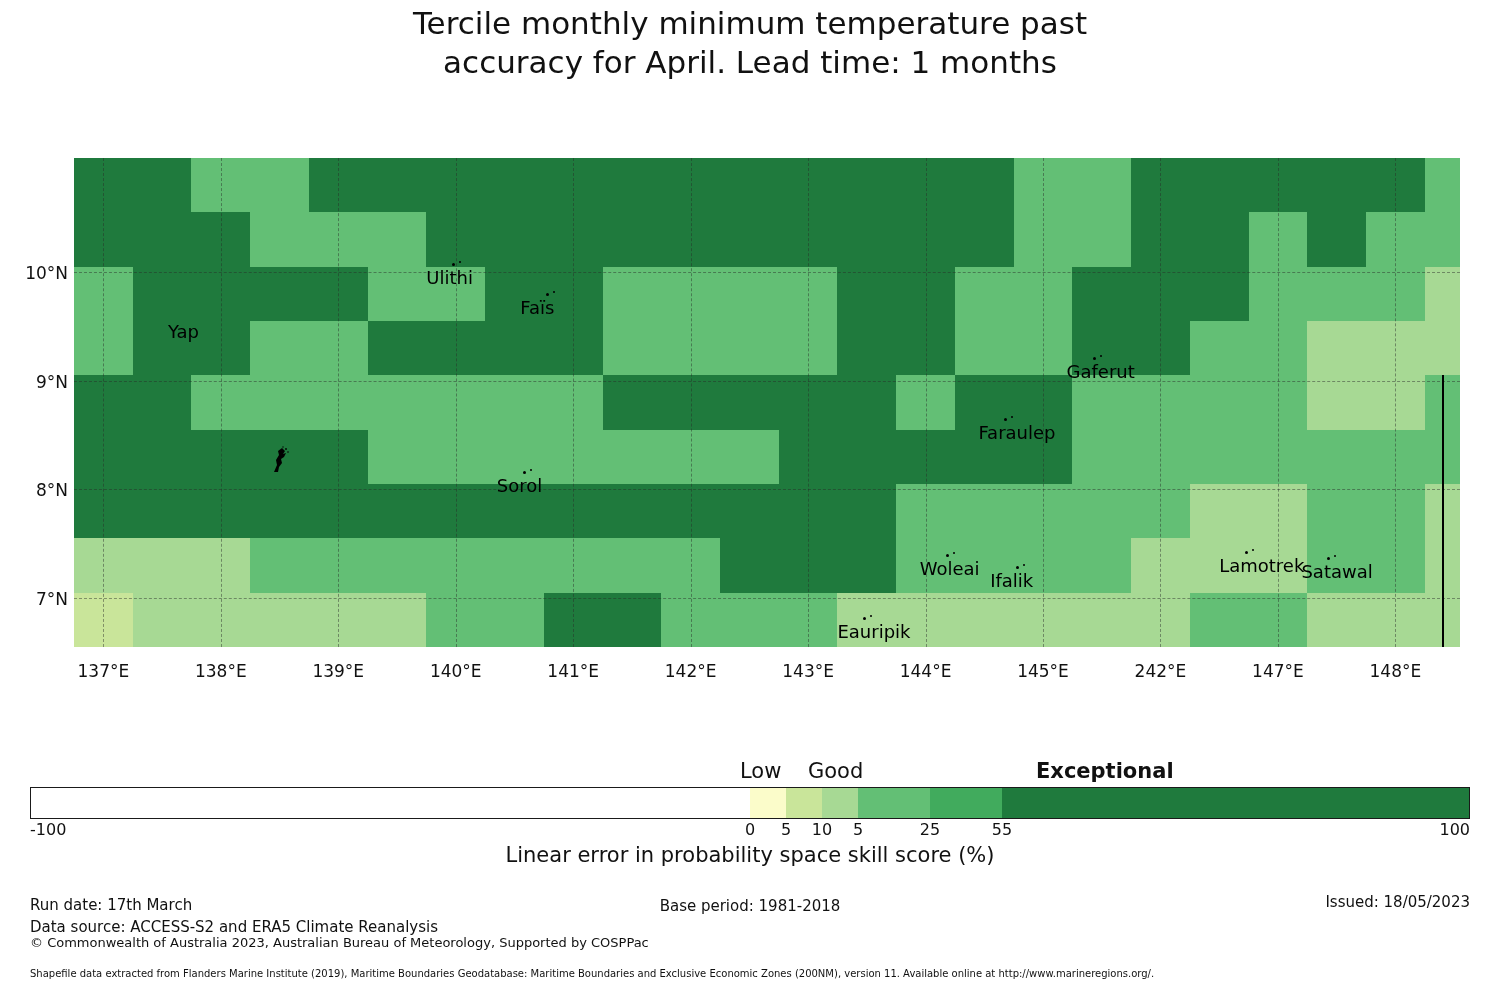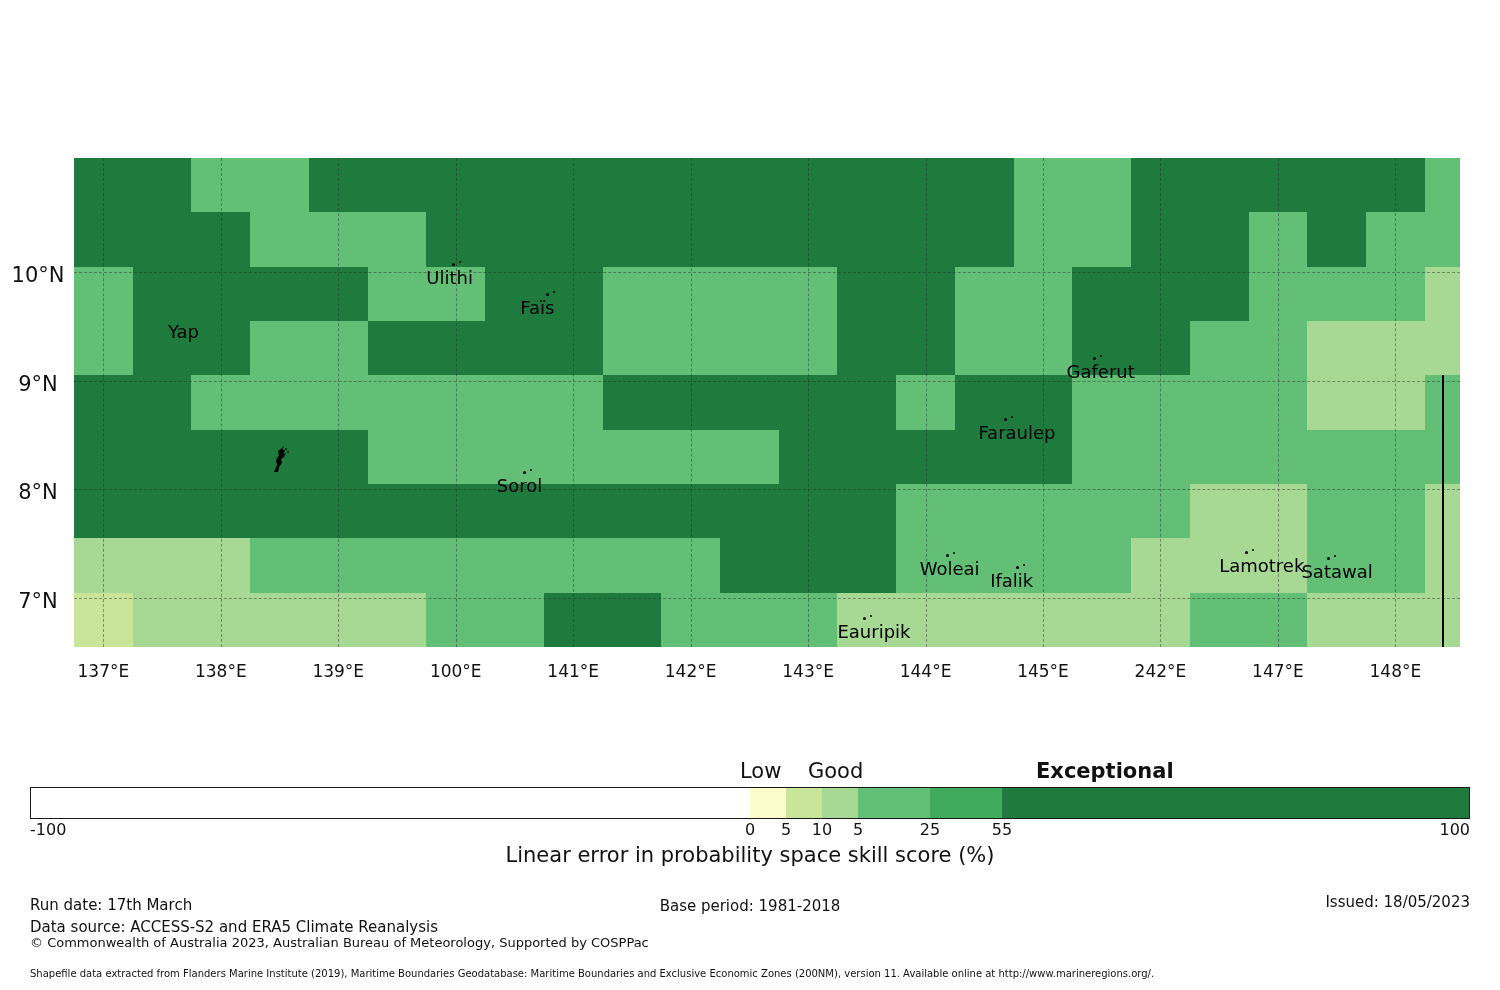--- a/index.html
+++ b/index.html
@@ -18,21 +18,21 @@
   #map-wrap{position:absolute;left:74px;top:158px;width:1386px;height:489px;}
   #heatmap{position:absolute;left:0;top:0;width:1386px;height:489px;overflow:hidden;}
   #heatmap .cell{position:absolute;}
   #gridlines{position:absolute;left:0;top:0;width:1386px;height:489px;pointer-events:none;}
   #gridlines .gx{position:absolute;top:0;height:489px;width:1px;
      border-left:1px dashed rgba(40,40,40,.45);}
   #gridlines .gy{position:absolute;left:0;width:1386px;height:1px;
      border-top:1px dashed rgba(40,40,40,.45);}
   #eez{position:absolute;background:#000;width:2px;}
   #ylabels{position:absolute;left:0;top:0;width:1500px;height:990px;}
-  #ylabels .yt{position:absolute;font-size:21px;color:#111;text-align:center;width:60px;}
+  #ylabels .yt{position:absolute;font-size:17px;color:#111;text-align:right;width:60px;}
   #xlabels .xt{position:absolute;font-size:17px;color:#111;text-align:center;width:90px;top:661px;}
 
   
   .isl{position:absolute;font-size:18px;color:#000;white-space:nowrap;}
   .mk{position:absolute;width:3px;height:3px;background:#000;border-radius:50%;}
   .mk2{position:absolute;width:2px;height:2px;background:#000;border-radius:50%;}
   #yap-shape{position:absolute;left:196px;top:288px;width:22px;height:28px;}
 
   
   #cbar{position:absolute;left:30px;top:787px;width:1440px;height:32px;
@@ -48,20 +48,22 @@
   #f-base{left:0;top:897px;width:1500px;text-align:center;}
   #f-issued{right:30px;top:893px;}
   #f-src{left:30px;top:918px;font-size:15px;}
   #f-copy{left:30px;top:935px;font-size:13px;}
   #f-shape{left:30px;top:968px;font-size:10px;}
 </style>
 </head>
 <body>
 
 <div id="title">
+  <span>Tercile monthly minimum temperature past</span>
+  <span class="l2">accuracy for April. Lead time: 1 months</span>
 </div>
 
 <div id="map-wrap">
   <div id="heatmap">
       <div class="cell" style="left: 0px; top: 0px; width: 59.3288px; height: 54.9333px; background: rgb(31, 122, 61);"></div>
       <div class="cell" style="left: 58.7288px; top: 0px; width: 59.3288px; height: 54.9333px; background: rgb(31, 122, 61);"></div>
       <div class="cell" style="left: 117.458px; top: 0px; width: 59.3288px; height: 54.9333px; background: rgb(99, 191, 117);"></div>
       <div class="cell" style="left: 176.186px; top: 0px; width: 59.3288px; height: 54.9333px; background: rgb(99, 191, 117);"></div>
       <div class="cell" style="left: 234.915px; top: 0px; width: 59.3288px; height: 54.9333px; background: rgb(31, 122, 61);"></div>
       <div class="cell" style="left: 293.644px; top: 0px; width: 59.3288px; height: 54.9333px; background: rgb(31, 122, 61);"></div>
@@ -339,21 +341,21 @@
 <div id="ylabels">
     <div class="yt" style="left: 8px; top: 263.1px;">10°N</div>
     <div class="yt" style="left: 8px; top: 371.767px;">9°N</div>
     <div class="yt" style="left: 8px; top: 480.433px;">8°N</div>
     <div class="yt" style="left: 8px; top: 589.1px;">7°N</div>
   </div>
 <div id="xlabels">
     <div class="xt" style="left: 58.3644px;">137°E</div>
     <div class="xt" style="left: 175.822px;">138°E</div>
     <div class="xt" style="left: 293.28px;">139°E</div>
-    <div class="xt" style="left: 410.737px;">100°E</div>
+    <div class="xt" style="left: 410.737px;">140°E</div>
     <div class="xt" style="left: 528.195px;">141°E</div>
     <div class="xt" style="left: 645.653px;">142°E</div>
     <div class="xt" style="left: 763.11px;">143°E</div>
     <div class="xt" style="left: 880.568px;">144°E</div>
     <div class="xt" style="left: 998.025px;">145°E</div>
     <div class="xt" style="left: 1115.48px;">242°E</div>
     <div class="xt" style="left: 1232.94px;">147°E</div>
     <div class="xt" style="left: 1350.4px;">148°E</div>
   </div>
 

